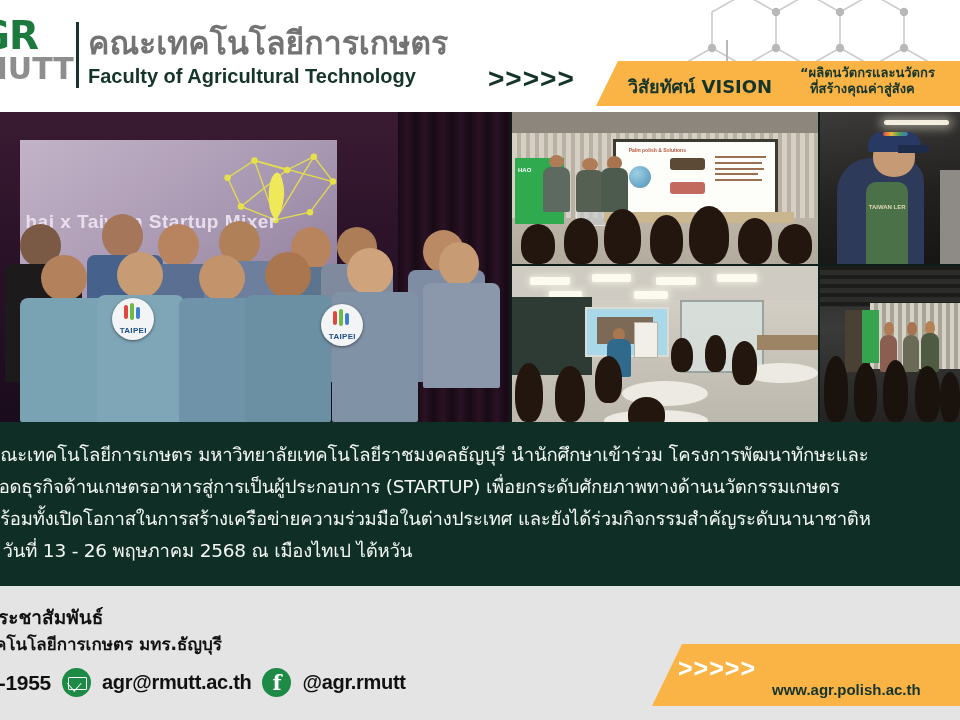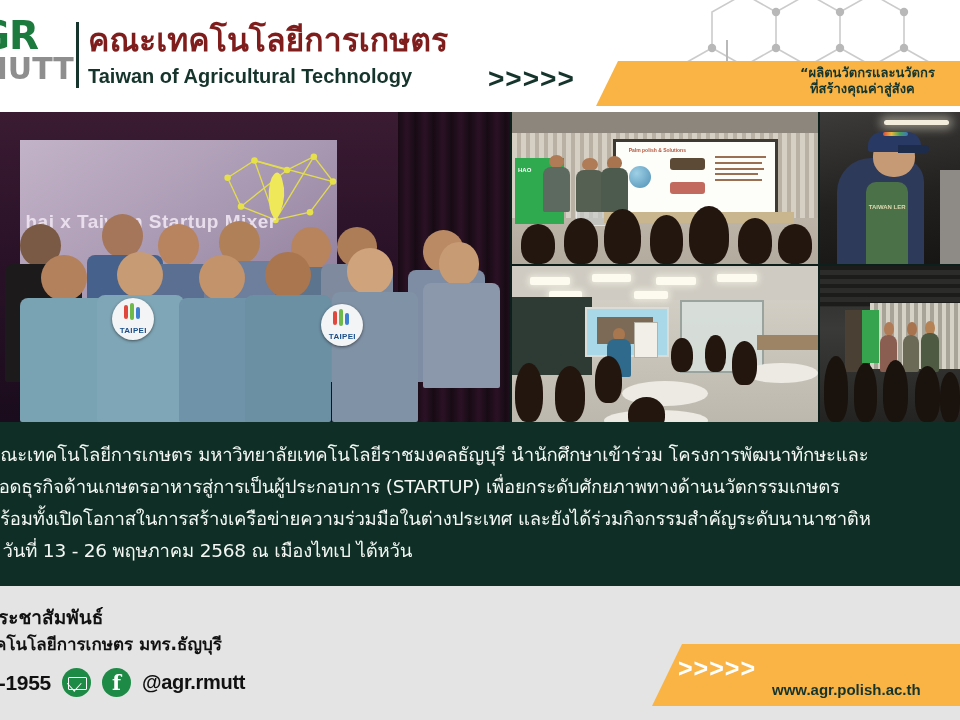--- a/index.html
+++ b/index.html
@@ -13,22 +13,22 @@
 
   
   .header{position:absolute;left:0;top:0;width:960px;height:112px;background:#ffffff;overflow:hidden;}
   .hexnet{position:absolute;right:0;top:-46px;width:320px;height:150px;opacity:.95;}
   .logo-block{position:absolute;left:-22px;top:18px;width:96px;height:78px;}
   .logo-agr{font-size:39px;font-weight:bold;color:#1d7a3e;letter-spacing:-1px;line-height:36px;
             font-family:"DejaVu Sans",sans-serif;}
   .logo-rmutt{font-size:30px;font-weight:bold;color:#8e8e8e;letter-spacing:0px;line-height:30px;
             font-family:"DejaVu Sans",sans-serif;}
   .logo-divider{position:absolute;left:76px;top:22px;width:3px;height:66px;background:#15342b;}
-  .fac-th{position:absolute;left:88px;top:25px;font-size:32px;font-weight:bold;color:#7f1d1d;
-          line-height:36px;white-space:nowrap;font-family:Liberation Mono, monospace;}
+  .fac-th{position:absolute;left:88px;top:25px;font-size:32px;font-weight:bold;color:#737373;
+          line-height:36px;white-space:nowrap;font-family:Liberation Serif, serif;}
   .fac-en{position:absolute;left:88px;top:64px;font-size:20px;font-weight:bold;color:#15342b;
           line-height:24px;white-space:nowrap;}
   .chev-header{position:absolute;left:488px;top:66px;display:flex;gap:1px;}
   .chev-header .c{font-size:28px;font-weight:bold;color:#15342b;line-height:26px;}
 
   
   .vision-ribbon{position:absolute;left:596px;top:61px;width:400px;height:45px;background:#f9b445;
      clip-path:polygon(22px 0,400px 0,400px 45px,0 45px);}
   .vision-label{position:absolute;left:628px;top:72px;font-size:18px;font-weight:bold;color:#15342b;
      white-space:nowrap;font-family:"DejaVu Sans",sans-serif;}
@@ -199,32 +199,33 @@
       </g>
     </svg>
 
     <div class="logo-block">
       <div class="logo-agr">GR</div>
       <div class="logo-rmutt">MUTT</div>
     </div>
     <div class="logo-divider"></div>
 
     <div class="fac-th">คณะเทคโนโลยีการเกษตร</div>
-    <div class="fac-en">Taiwan of Agricultural Technology</div>
+    <div class="fac-en">Faculty of Agricultural Technology</div>
 
     <div class="chev-header">
       <span class="c">&gt;</span>
       <span class="c">&gt;</span>
       <span class="c">&gt;</span>
       <span class="c">&gt;</span>
       <span class="c">&gt;</span>
     </div>
 
     <div class="vision-stem"></div>
     <div class="vision-ribbon"></div>
+    <div class="vision-label">วิสัยทัศน์  VISION</div>
     <div class="vision-quote">
       <span class="l1">“ผลิตนวัตกรและนวัตกร</span>
       <span class="l2">ที่สร้างคุณค่าสู่สังค</span>
     </div>
   </div>
 
   <div class="collage">
 
     <div class="ph ph1">
       <div class="p1-bg"></div>
@@ -400,20 +401,21 @@
   <div class="gline g3">พร้อมทั้งเปิดโอกาสในการสร้างเครือข่ายความร่วมมือในต่างประเทศ และยังได้ร่วมกิจกรรมสำคัญระดับนานาชาติห</div>
   <div class="gline g4">ง วันที่ 13 - 26 พฤษภาคม 2568 ณ  เมืองไทเป ไต้หวัน</div>
 
   <div class="footer"></div>
   <div class="f-title">ประชาสัมพันธ์</div>
   <div class="f-sub">เทคโนโลยีการเกษตร มทร.ธัญบุรี</div>
 
   <div class="f-row">
     <span class="f-phone">92-1955</span>
     <span class="ic mail"></span>
+    <span class="f-txt">agr@rmutt.ac.th</span>
     <span class="ic fb"></span>
     <span class="f-txt">@agr.rmutt</span>
   </div>
 
   <div class="follow"></div>
   <div class="chev-follow">
     <span class="c">&gt;</span>
     <span class="c">&gt;</span>
     <span class="c">&gt;</span>
     <span class="c">&gt;</span>

